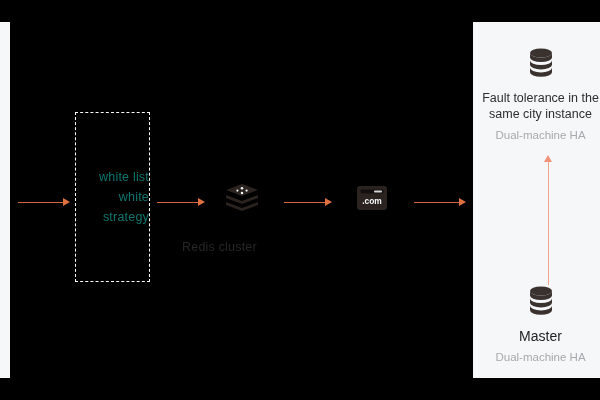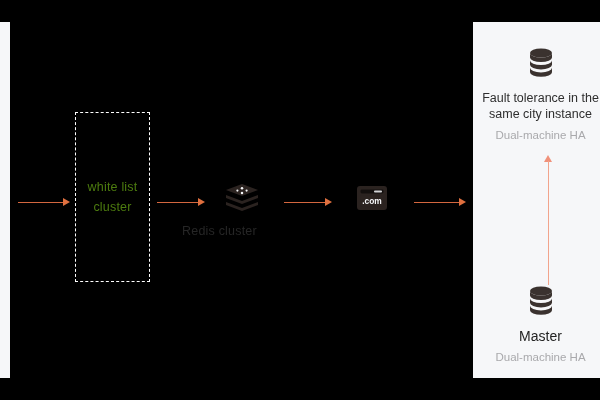--- a/index.html
+++ b/index.html
@@ -52,42 +52,42 @@
     height: 170px;
     border: 1.4px dashed #ffffff;
     box-sizing: border-box;
   }
   #strategy-labels {
     position: absolute;
     left: 0;
     top: 50%;
     width: 100%;
     transform: translateY(-50%);
-    text-align: center;
-    color: #4d7c0f;
+    text-align: right;
+    color: #0f766e;
     font-size: 12.5px;
     line-height: 20px;
     letter-spacing: 0.2px;
   }
   #strategy-labels .ln { display: block; white-space: nowrap; }
 
   
   .node {
     position: absolute;
     width: 120px;
   }
   .node .icon-wrap {
     height: 40px;
     display: flex;
     align-items: center;
     justify-content: center;
   }
   .node .node-label {
     display: block;
-    margin-top: 6px;
+    margin-top: 22px;
     font-size: 12.5px;
     color: #262626;
     letter-spacing: 0.2px;
     white-space: nowrap;
   }
   #node-redis { left: 182px; top: 178px; }
   #node-dns   { left: 312px; top: 178px; }
 
   
   .harrow {
@@ -186,21 +186,22 @@
   <div class="panel" id="left-sliver"></div>
 
   <div class="harrow" id="arrow-1">
     <div class="shaft"></div>
     <div class="head"></div>
   </div>
 
   <div id="strategy-box">
     <div id="strategy-labels">
       <span class="ln">white list</span>
-      <span class="ln">cluster</span>
+      <span class="ln">white</span>
+      <span class="ln">strategy</span>
     </div>
   </div>
 
   <div class="harrow" id="arrow-2">
     <div class="shaft"></div>
     <div class="head"></div>
   </div>
 
   <div class="node" id="node-redis">
     <div class="icon-wrap">

